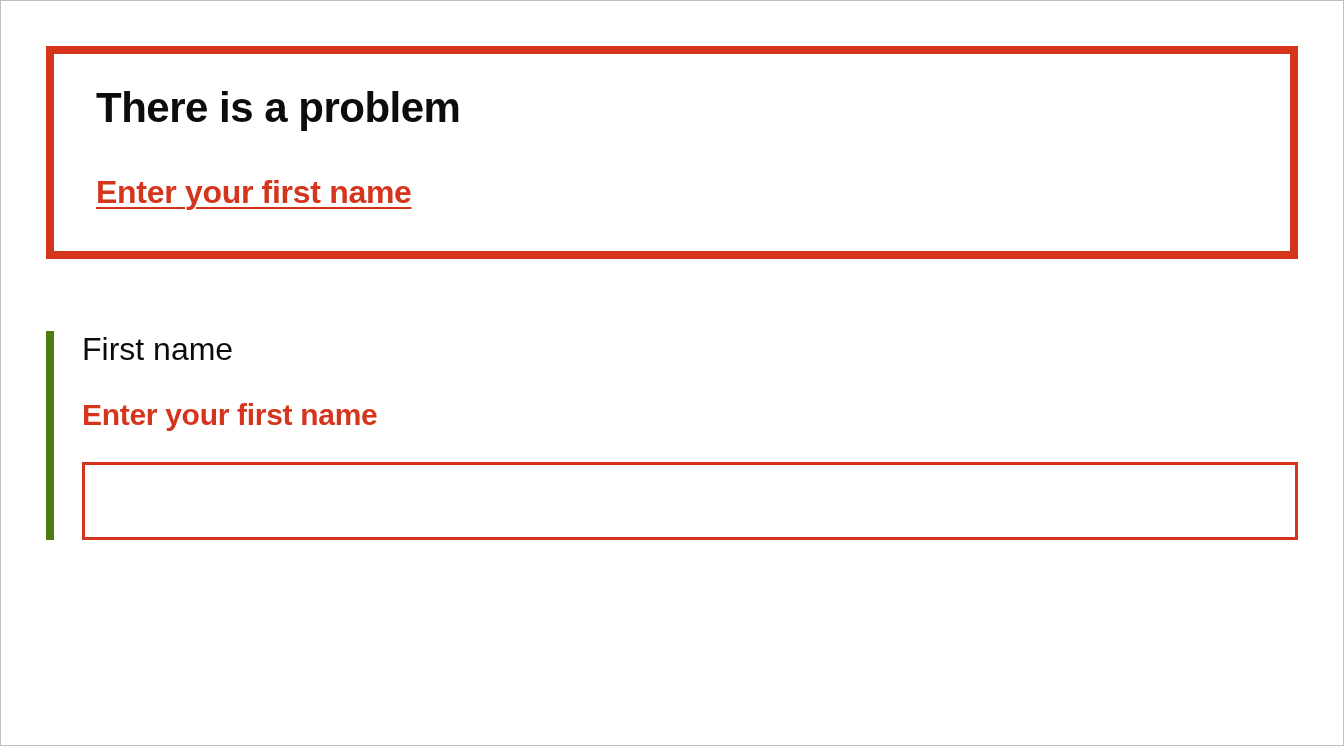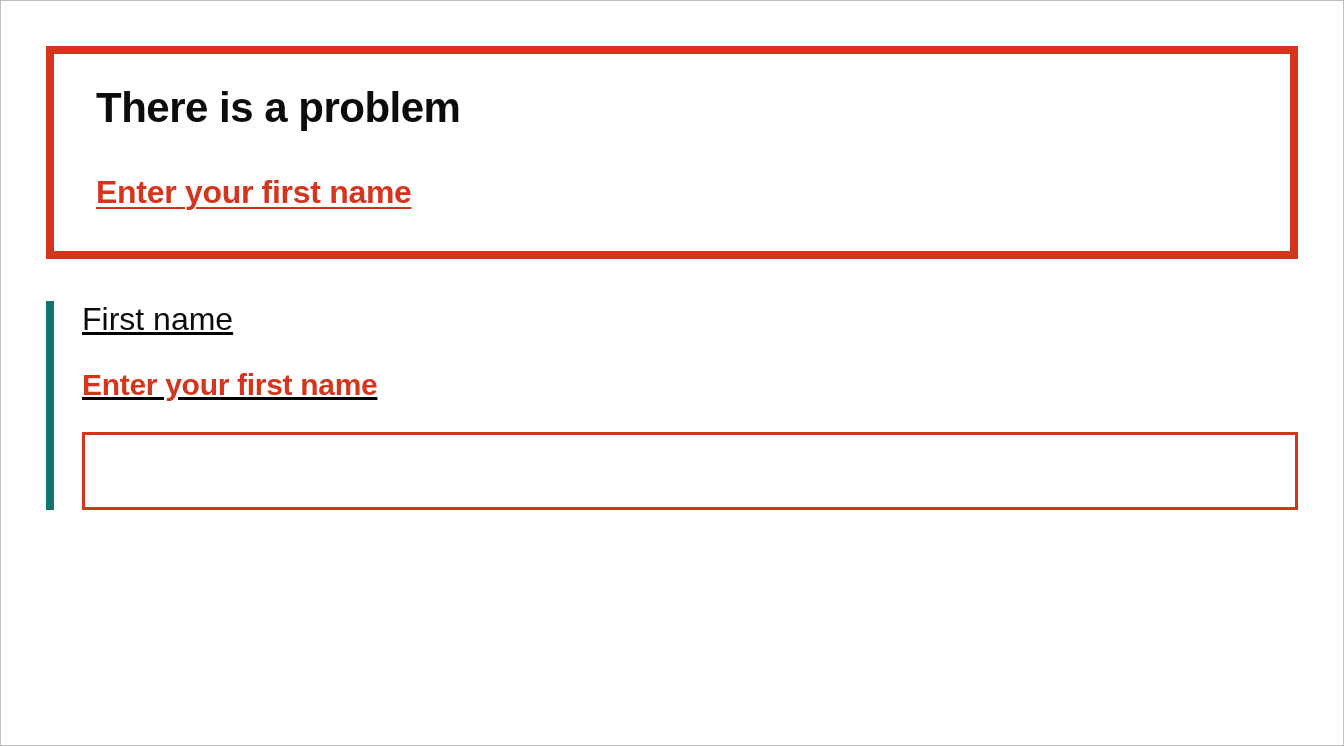--- a/index.html
+++ b/index.html
@@ -11,45 +11,44 @@
       font-family: "Helvetica Neue", Helvetica, Arial, sans-serif;
       background: #fff;
       width: 1344px;
       height: 746px;
       border: 1px solid #bfbfbf;
       padding: 45px 45px 45px 45px;
     }
     .error-summary {
       border: 8px solid #d4351c;
       padding: 30px 42px 40px 42px;
-      margin-bottom: 42px;
+      margin-bottom: 72px;
     }
     .error-summary-title {
       font-size: 42px;
       font-weight: 700;
       color: #0b0c0c;
       letter-spacing: -0.5px;
       margin-bottom: 42px;
     }
     .error-summary-link {
       display: inline-block;
       font-size: 32px;
       font-weight: 700;
       color: #d4351c;
       text-decoration: underline;
       text-decoration-thickness: 2px;
       text-underline-offset: 4px;
       letter-spacing: -0.3px;
       cursor: pointer;
     }
     .form-group {
-      border-left: 8px solid #0f766e;
+      border-left: 8px solid #4d7c0f;
       padding-left: 28px;
       margin-left: 0;
-      text-decoration: underline;
     }
     .field-label {
       display: block;
       font-size: 32px;
       font-weight: 400;
       color: #0b0c0c;
       margin-bottom: 30px;
     }
     .field-error {
       display: block;

